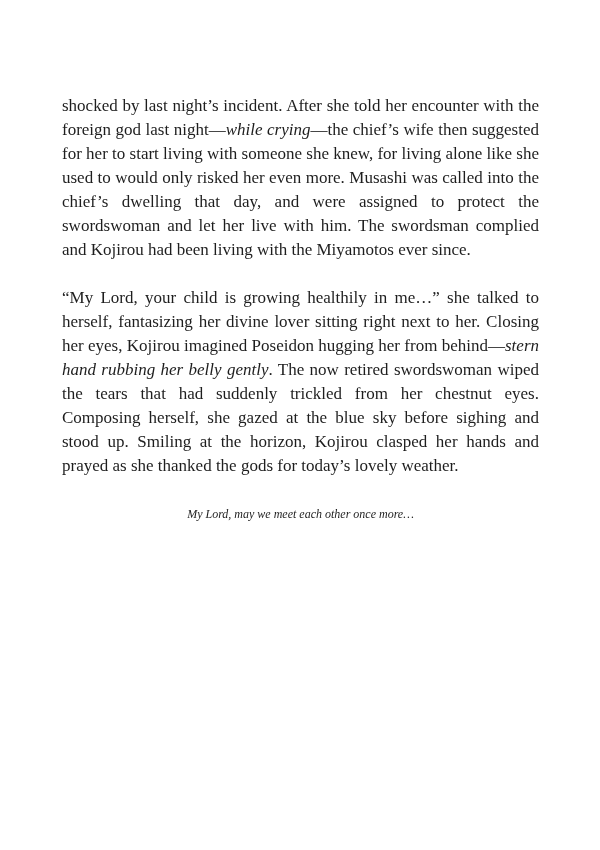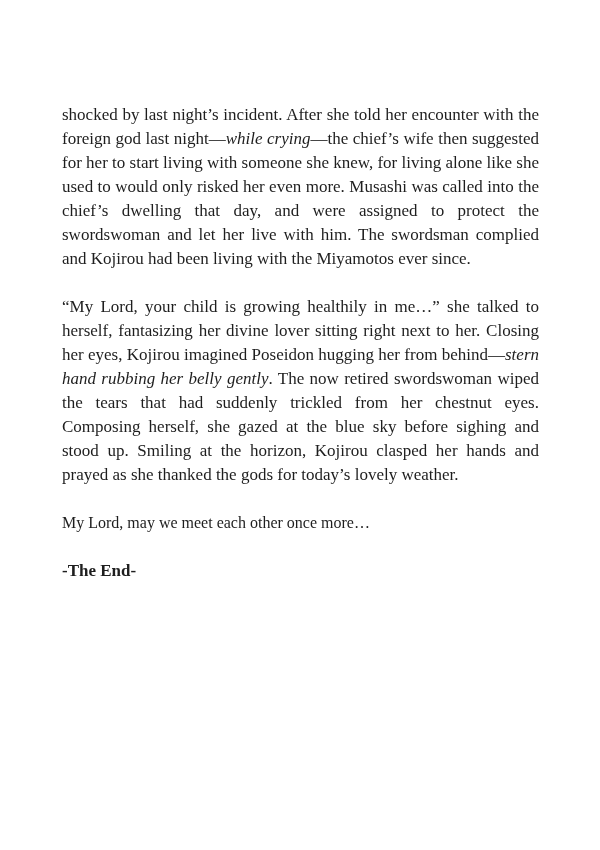--- a/index.html
+++ b/index.html
@@ -8,21 +8,21 @@
     height: 850px;
     background: #ffffff;
     position: relative;
     overflow: hidden;
     font-family: "Liberation Serif", "DejaVu Serif", serif;
     color: #1e1e1e;
   }
   .text-block {
     position: absolute;
     left: 62px;
-    top: 103px;
+    top: 94px;
     width: 477px;
   }
   .para {
     font-size: 17px;
     line-height: 24px;
     text-align: justify;
     margin: 0 0 24px 0;
   }
   .para.tight {
     margin-bottom: 5px;
@@ -30,38 +30,39 @@
   .line {
     font-size: 17px;
     line-height: 24px;
     text-align: left;
     margin: 0;
   }
   .em {
     font-style: italic;
   }
   .closing-line {
-    font-size: 16px;
+    font-size: 12px;
     line-height: 24px;
+    font-style: italic;
     margin: 24px 0 0 0;
+    text-align: center;
   }
   .the-end-line {
     font-size: 17px;
     line-height: 24px;
     font-weight: bold;
     margin: 24px 0 0 0;
   }
 </style>
 </head>
 <body>
 
 <div class="text-block">
 
   <p class="para"><span>shocked by last night’s incident. After she told her encounter with the foreign god last night—</span><span class="em">while crying</span><span>—the chief’s wife then suggested for her to start living with someone she knew, for living alone like she used to would only risked her even more. Musashi was called into the chief’s dwelling that day, and were assigned to protect the swordswoman and let her live with him. The swordsman complied and Kojirou had been living with the Miyamotos ever since.</span></p>
 
   <p class="para tight"><span>“My Lord, your child is growing healthily in me…” she talked to herself, fantasizing her divine lover sitting right next to her. Closing her eyes, Kojirou imagined Poseidon hugging her from behind—</span><span class="em">stern hand rubbing her belly gently</span><span>. The now retired swordswoman wiped the tears that had suddenly trickled from her chestnut eyes. Composing herself, she gazed at the blue sky before sighing and stood up. Smiling at the horizon, Kojirou clasped her hands and prayed as she thanked the gods for today’s lovely weather.</span></p>
 
 
   <p class="closing-line">My Lord, may we meet each other once more…</p>
 
-  <p class="the-end-line">-The End-</p>
 
 </div>
 
 </body></html>

